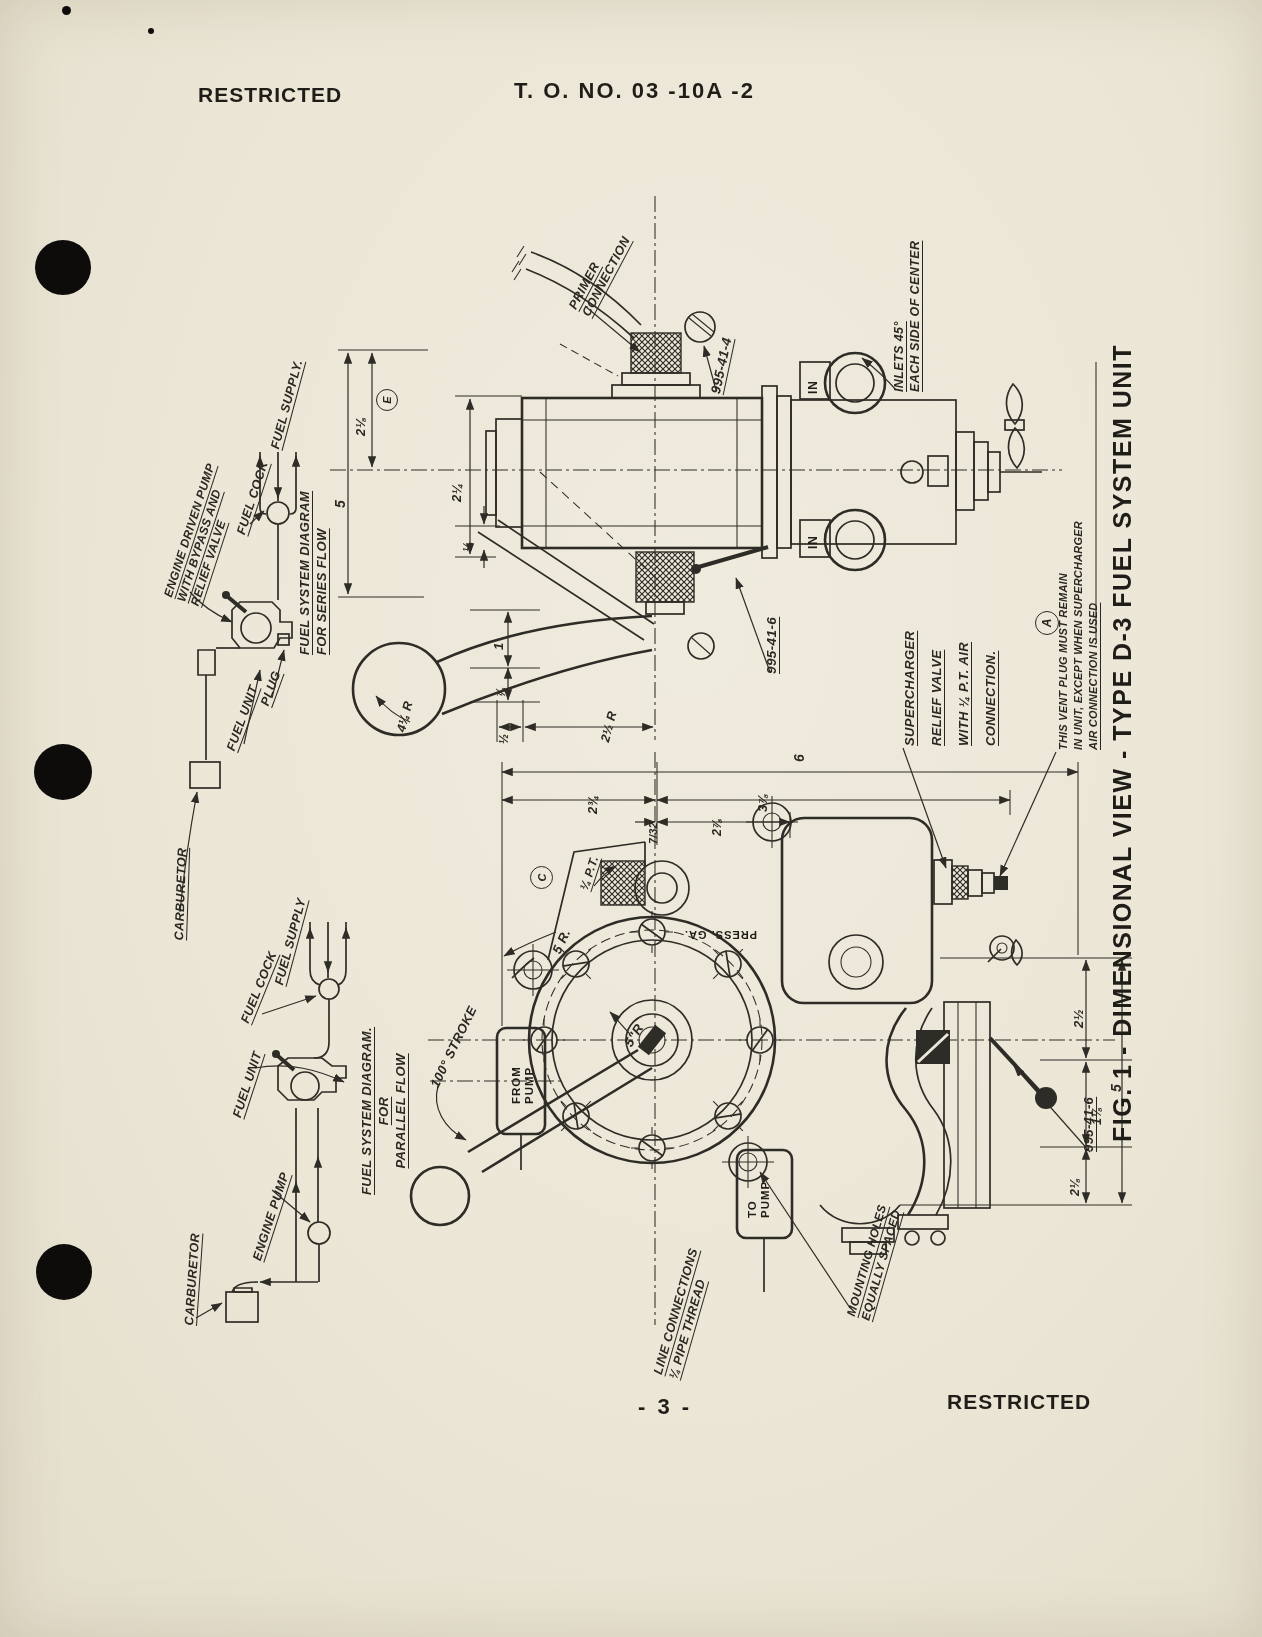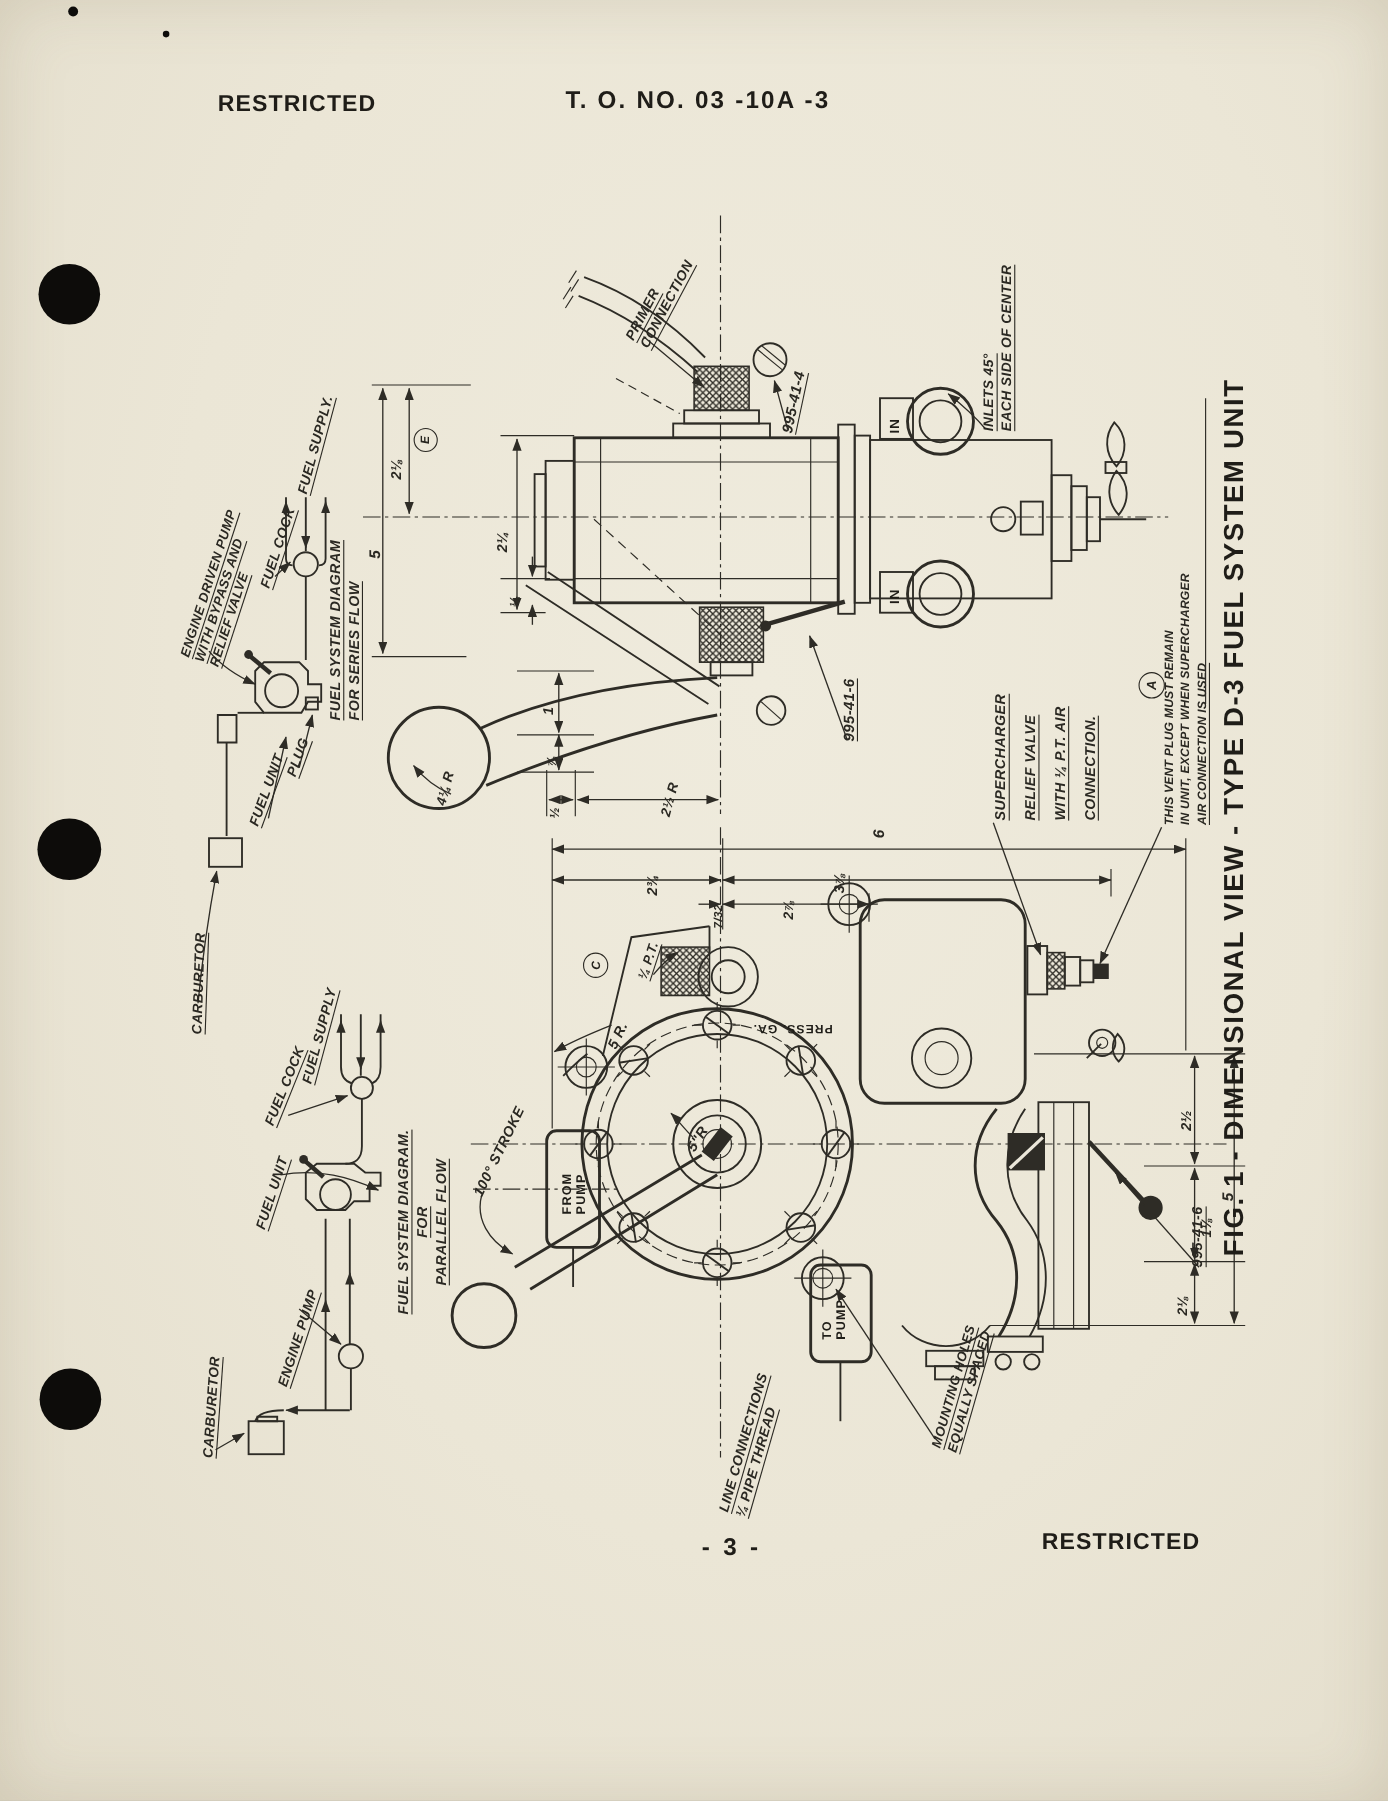--- a/index.html
+++ b/index.html
@@ -262,21 +262,21 @@
       <path class="dim" d="M594,886 C602,876 609,870 616,866" marker-end="url(#me)"></path>
       <path class="dim" d="M556,932 C536,940 518,948 504,956" marker-end="url(#me)"></path>
       <path class="dim" d="M630,1034 C622,1026 616,1018 610,1012" marker-end="url(#me)"></path>
       <path class="dim" d="M438,1086 C432,1108 444,1128 466,1140" marker-end="url(#me)"></path>
       <path class="dim" d="M850,1308 L760,1172" marker-end="url(#me)"></path>
       <path class="dim" d="M1090,1152 L1014,1066" marker-end="url(#me)"></path>
     </g>
   </svg>
 
   <div class="lbl print" style="left:198px;top:83px;font-size:21px;">RESTRICTED</div>
-  <div class="lbl print" style="left:514px;top:78px;font-size:22px;letter-spacing:2px;">T. O. NO. 03 -10A -3</div>
+  <div class="lbl print" style="left:514px;top:78px;font-size:22px;letter-spacing:2px;">T. O. NO. 03 -10A -2</div>
   <div class="lbl print" style="left:638px;top:1394px;font-size:22px;letter-spacing:3px;">- 3 -</div>
   <div class="lbl print" style="left:947px;top:1390px;font-size:21px;">RESTRICTED</div>
 
   <div class="lbl print" style="left:1108px;top:1142px;transform:rotate(-90deg);font-size:25px;letter-spacing:1.5px;">FIG. 1 - DIMENSIONAL VIEW - TYPE D-3 FUEL SYSTEM UNIT</div>
 
   <div class="lbl hand" style="left:162px;top:595px;transform:rotate(-72deg);font-size:12px;">
     <div class="u">ENGINE DRIVEN PUMP</div>
     <div class="u">WITH BYPASS AND</div>
     <div class="u">RELIEF VALVE</div>
   </div>

